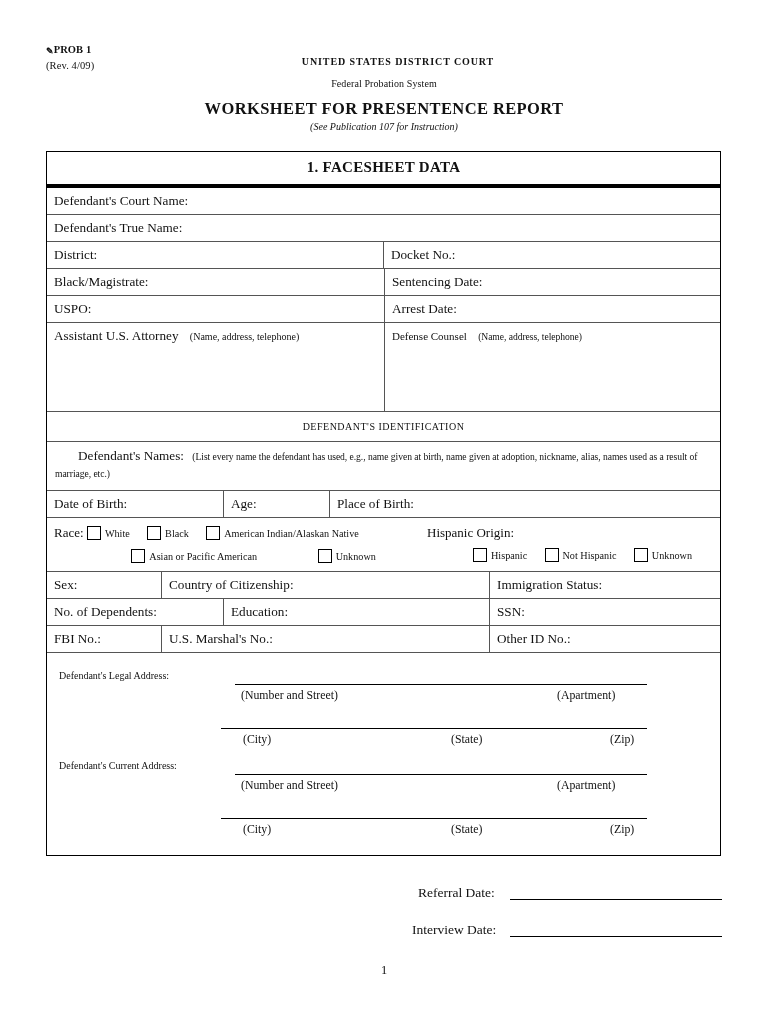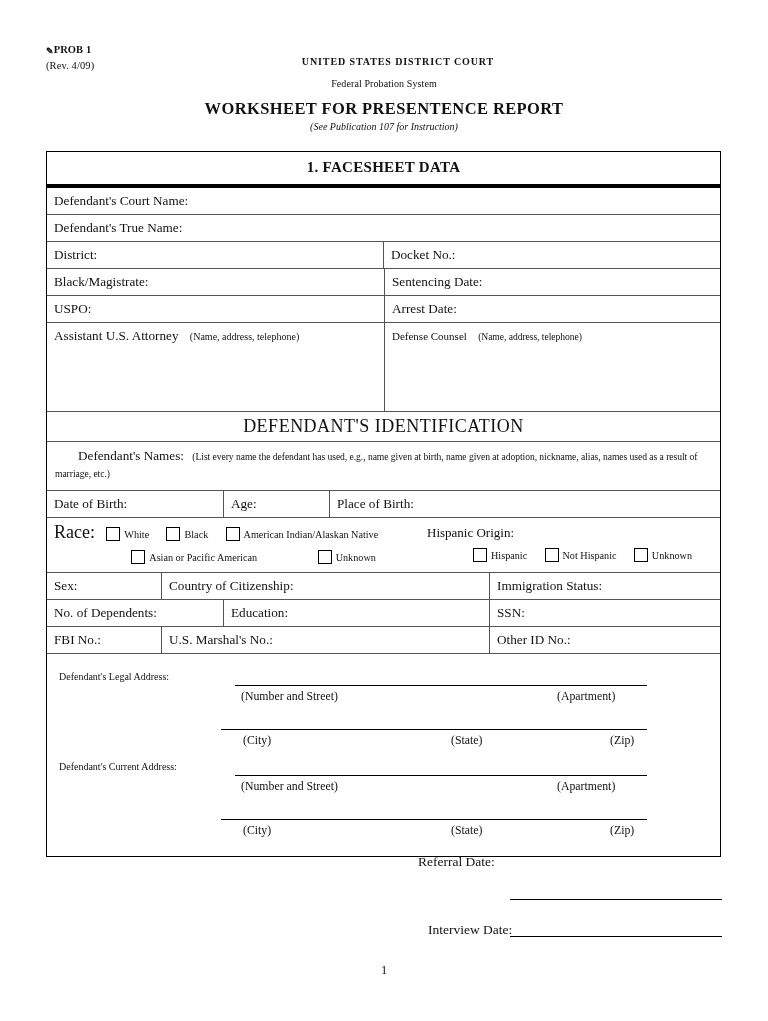--- a/index.html
+++ b/index.html
@@ -79,21 +79,21 @@
     text-align: center;
     font-weight: bold;
     font-size: 15px;
     letter-spacing: 0.3px;
     padding: 7px 0 8px 0;
   }
   .thick-under { border-bottom: 4px solid #000; }
 
   .sub-title {
     text-align: center;
-    font-size: 18px;
+    font-size: 10px;
     letter-spacing: 0.5px;
     padding: 6px 0 6px 0;
     border-bottom: 1.2px solid #555;
   }
 
   .hint {
     font-size: 9.6px;
     letter-spacing: -0.05px;
   }
   .hint-lg { font-size: 10px; }
@@ -107,21 +107,21 @@
   .cb-row { padding: 6px 7px 6px 7px; }
   .cb {
     display: inline-block;
     width: 14px; height: 14px;
     border: 1.5px solid #000;
     background: #fff;
     vertical-align: -3px;
     margin-right: 4px;
   }
   .cb-lbl { font-size: 10.2px; margin-right: 14px; text-align: center; }
-  .race-label { font-size: 18px; margin-right: 8px; }
+  .race-label { font-size: 13px; }
   .line1 { white-space: nowrap; }
   .line2 { margin-top: 5px; }
   .indent-a { display:inline-block; width: 74px; }
   .indent-b { display:inline-block; width: 40px; }
   .hisp-wrap { position: absolute; left: 380px; top: 6px; }
   .hisp-title { font-size: 13px; }
   .hisp-line2 { margin-top: 5px; margin-left: 46px; white-space: nowrap; }
 
   
   .addr-block { padding: 14px 8px 10px 8px; position: relative; min-height: 190px; }
@@ -298,21 +298,21 @@
           <span class="addr-caps" style="left:188px; top:22px">(City)</span>
           <span class="addr-caps" style="left:396px; top:22px">(State)</span>
           <span class="addr-caps" style="left:555px; top:22px">(Zip)</span>
         </div>
 
       </div>
     </div>
 
   </div>
 
-  <div class="bot" style="left:418px; top:854px">Referral Date:</div>
+  <div class="bot" style="left:418px; top:885px">Referral Date:</div>
   <div class="bot-line" style="left:510px; top:899px; width:212px"></div>
 
-  <div class="bot" style="left:428px; top:922px">Interview Date:</div>
+  <div class="bot" style="left:412px; top:922px">Interview Date:</div>
   <div class="bot-line" style="left:510px; top:936px; width:212px"></div>
 
   <div class="pageno">1</div>
 
 </div>
 
 </body></html>

